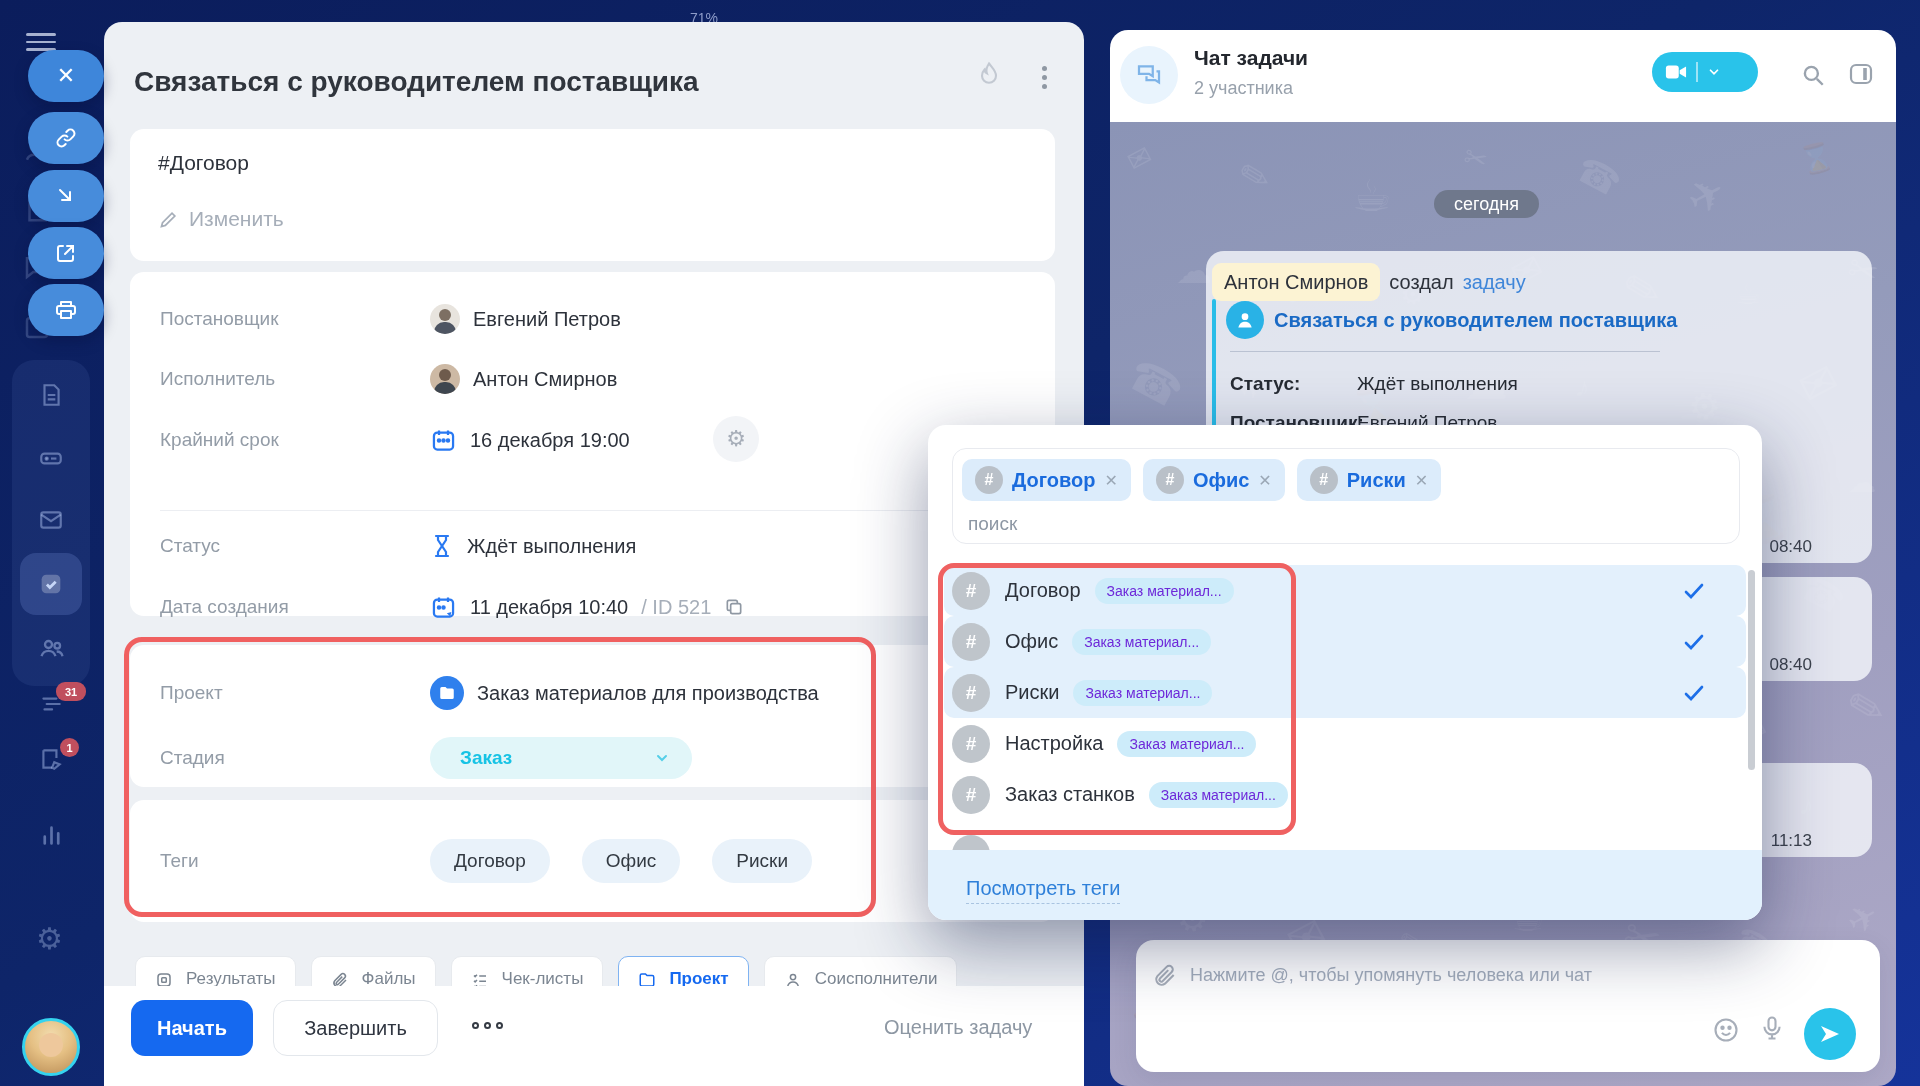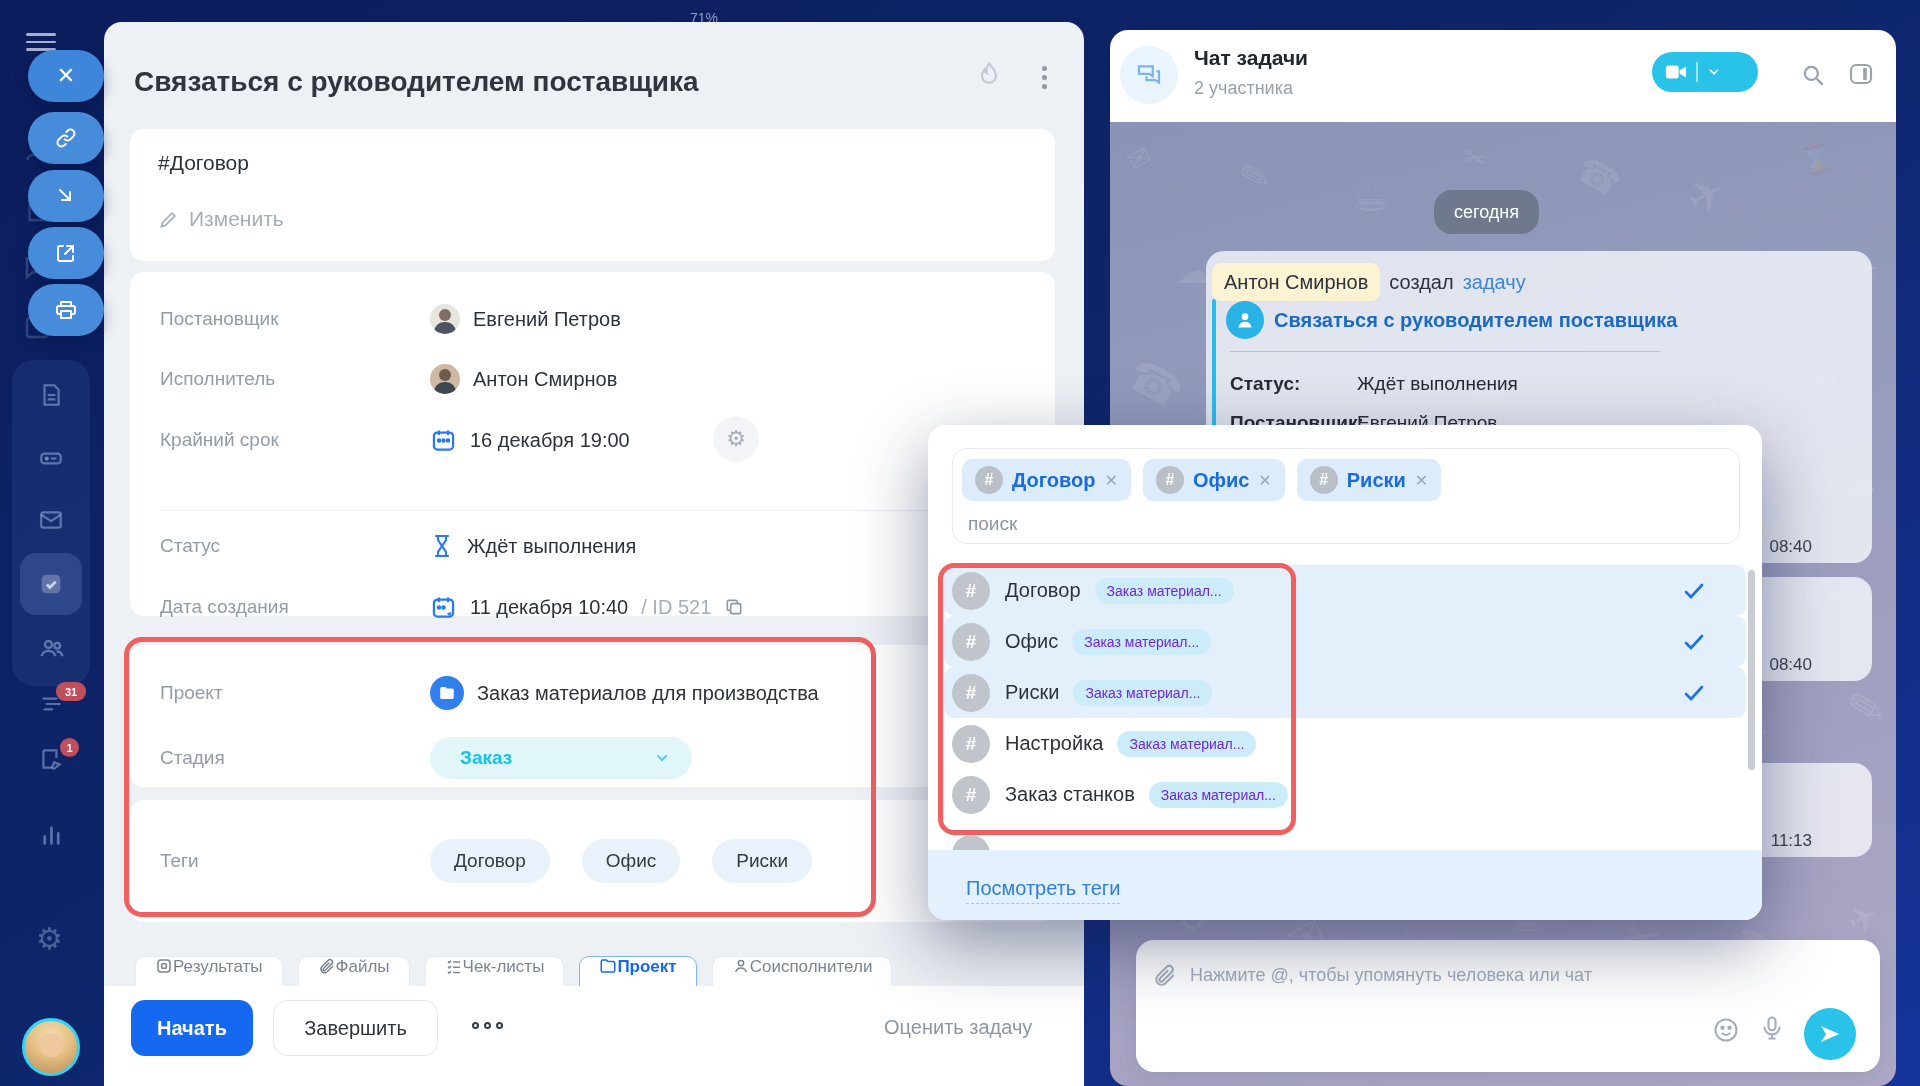--- a/index.html
+++ b/index.html
@@ -59,21 +59,21 @@
   .stagepill{width:262px;height:42px;border-radius:21px;background:#e1f6f9;display:flex;align-items:center;
     padding:0 22px 0 30px;justify-content:space-between;cursor:pointer;}
   .stagepill b{color:#17c3e5;font-size:19px;}
   .card4{top:778px;height:122px;}
   .tagpill{height:44px;border-radius:22px;background:#e9f2fa;display:flex;align-items:center;
     padding:0 24px;font-size:19px;color:#333a42;cursor:pointer;}
   .redbox1{position:absolute;left:124px;top:637px;width:752px;height:280px;border:5px solid #f06060;
     border-radius:18px;z-index:4;pointer-events:none;}
   .tabs{position:absolute;left:31px;top:934px;display:flex;gap:15px;z-index:1;}
   .tab{height:46px;background:#fff;border:1.5px solid #e7eaee;border-radius:10px 10px 0 0;
-    display:flex;align-items:flex-start;gap:0;padding:0 19px 12px 19px;font-size:17px;color:#7b8591;cursor:pointer;}
+    display:flex;align-items:flex-end;gap:13px;padding:0 19px 12px 19px;font-size:17px;color:#7b8591;cursor:pointer;}
   .tab.active{border-color:#7fb3f2;color:#1569f0;font-weight:bold;}
   .pfooter{position:absolute;left:0;top:964px;width:980px;height:100px;background:#fff;z-index:2;}
   .btn-start{position:absolute;left:27px;top:14px;width:122px;height:56px;border-radius:14px;background:#1569f0;
     color:#fff;font-size:20px;font-weight:bold;display:flex;align-items:center;justify-content:center;cursor:pointer;}
   .btn-finish{position:absolute;left:169px;top:14px;width:165px;height:56px;border-radius:14px;background:#fff;
     border:1.5px solid #e3e7ec;color:#2f3540;font-size:20px;display:flex;align-items:center;justify-content:center;cursor:pointer;}
   .more-dots{position:absolute;left:368px;top:36px;display:flex;gap:5px;cursor:pointer;}
   .more-dots i{width:7px;height:7px;border:2px solid #353b44;border-radius:50%;}
   .rate{position:absolute;left:780px;top:30px;font-size:20px;color:#8d97a3;cursor:pointer;}
 
@@ -84,21 +84,21 @@
     display:flex;align-items:center;justify-content:center;color:#7fb4e8;}
   .ctitle{position:absolute;left:84px;top:16px;font-size:21px;font-weight:bold;color:#23272e;}
   .csub{position:absolute;left:84px;top:48px;font-size:18px;color:#98a1ac;}
   .vidpill{position:absolute;left:542px;top:22px;width:106px;height:40px;border-radius:20px;background:#29c3ea;
     display:flex;align-items:center;color:#fff;padding:0 13px;gap:9px;cursor:pointer;}
   .vidpill .sep{width:1.5px;height:20px;background:rgba(255,255,255,.55);}
   .hic{position:absolute;top:32px;color:#9aa3ae;cursor:pointer;}
   .wallpaper{position:absolute;left:0;top:92px;width:786px;height:964px;
     background:linear-gradient(165deg,#8b94b6 0%,#949bbb 32%,#a09fc0 62%,#aea9c7 100%);}
   .doodle{position:absolute;color:rgba(255,255,255,.10);user-select:none;}
-  .datepill{position:absolute;left:324px;top:160px;height:44px;border-radius:18px;background:rgba(106,114,132,.85);
+  .datepill{position:absolute;left:324px;top:160px;height:28px;border-radius:18px;background:rgba(106,114,132,.85);
     color:#fff;font-size:18px;display:flex;align-items:center;padding:0 20px;z-index:1;}
   .bubble{position:absolute;left:96px;width:666px;background:rgba(243,245,250,.82);border-radius:18px;z-index:1;}
   .b1{top:221px;height:312px;} .b2{top:547px;height:104px;} .b3{top:733px;height:94px;}
   .btime{position:absolute;right:60px;bottom:6px;font-size:17px;color:#3c424c;}
   .namechip{display:inline-flex;align-items:center;height:38px;background:#fcf3d3;border-radius:9px;
     padding:0 12px;font-size:20px;color:#2d323b;}
   .msgline{position:absolute;left:6px;top:12px;display:flex;align-items:center;gap:9px;font-size:20px;color:#2d323b;}
   .msgline .lnk{color:#3f86d9;cursor:pointer;}
   .cyanbar{position:absolute;left:6px;top:48px;width:4px;height:252px;background:#29bde8;border-radius:2px;}
   .taskcirc{position:absolute;left:20px;top:50px;width:38px;height:38px;border-radius:50%;background:#29b2e6;

